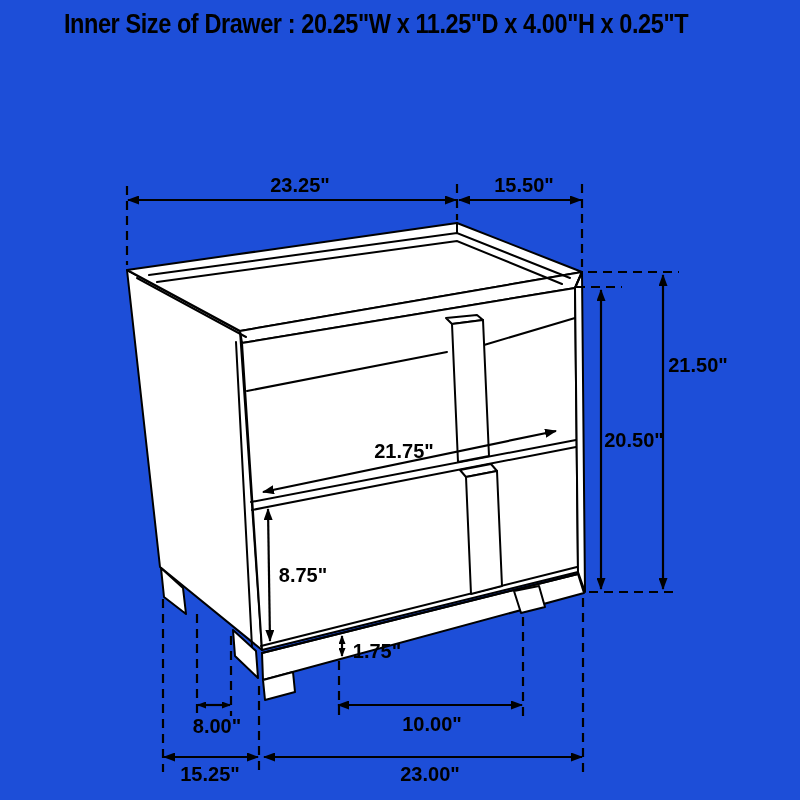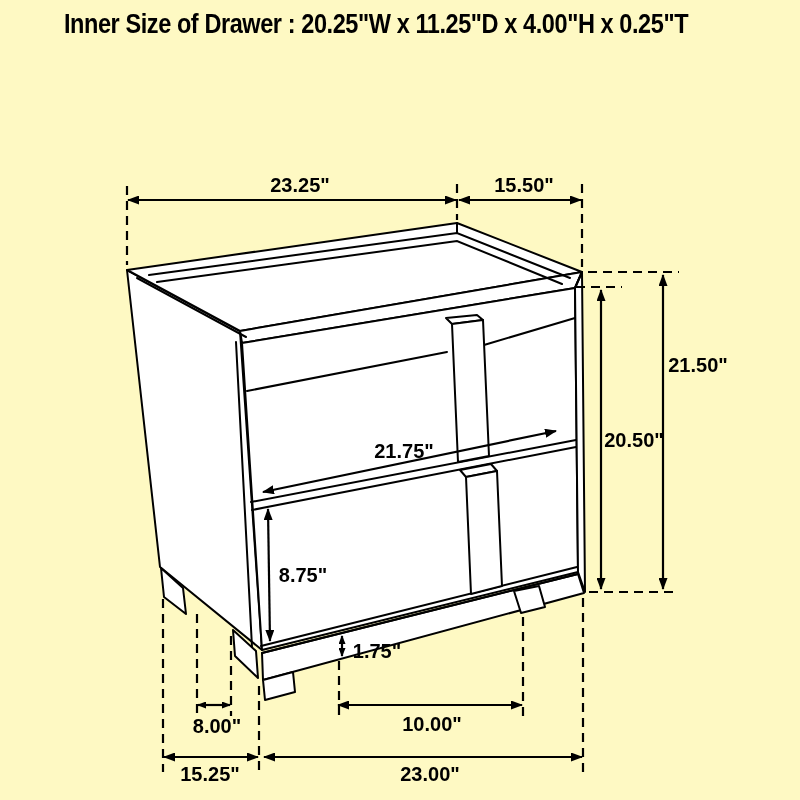--- a/index.html
+++ b/index.html
@@ -1,16 +1,16 @@
 <!DOCTYPE html>
 <html><head>
 <meta charset="utf-8">
 <style>
   html,body{margin:0;padding:0;background:#ffffff;}
-  .stage{position:relative;width:800px;height:800px;background:#fef9c3;overflow:hidden;
+  .stage{position:relative;width:800px;height:800px;background:#1d4ed8;overflow:hidden;
          font-family:"Liberation Sans",sans-serif;}
   .title{position:absolute;top:8px;left:0;width:752px;text-align:center;
          font-size:28px;font-weight:bold;color:#000;letter-spacing:-0.5px;
          transform:scaleX(0.84);transform-origin:376px 50%;white-space:nowrap;}
   svg{position:absolute;left:0;top:0;}
   .ln{stroke:#000;stroke-width:2;fill:none;stroke-linecap:round;}
   .face{stroke:#000;stroke-width:2;fill:#fff;stroke-linejoin:round;}
   .dash{stroke:#000;stroke-width:2.2;fill:none;stroke-dasharray:9 6;}
   .dim{stroke:#000;stroke-width:2.2;fill:none;}
   text.dlabel{font-family:"Liberation Sans",sans-serif;font-weight:bold;

